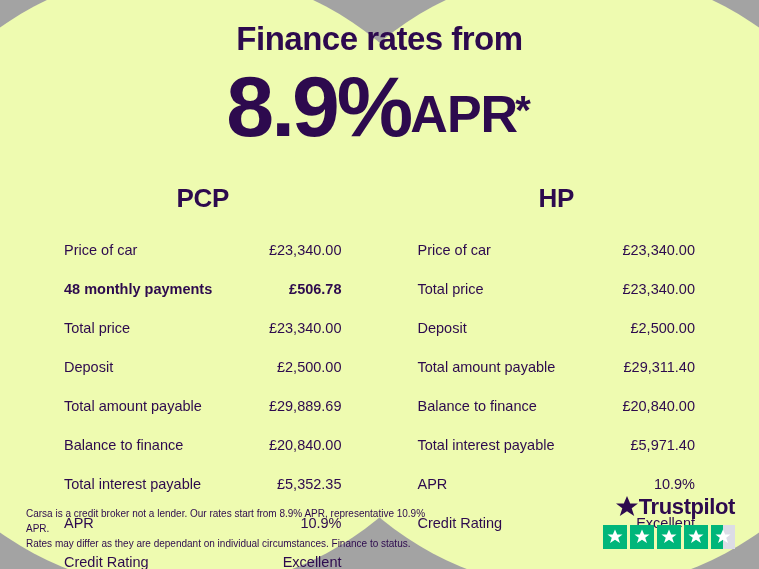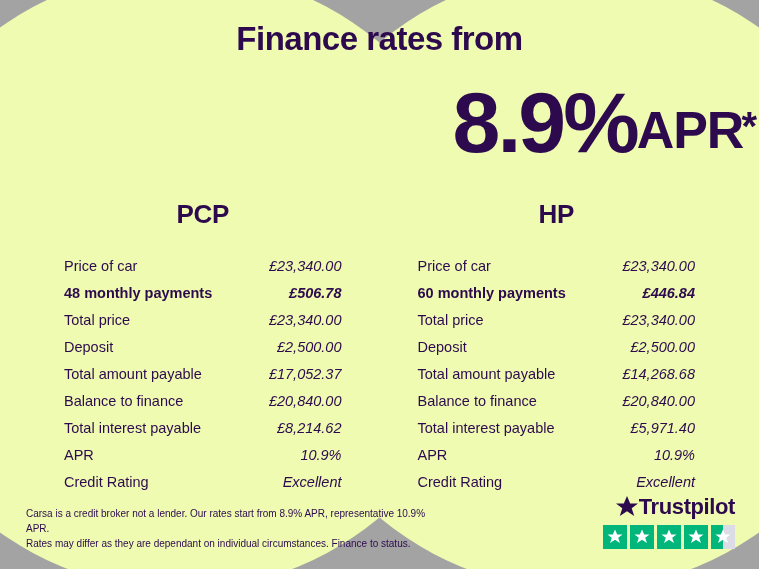--- a/index.html
+++ b/index.html
@@ -47,24 +47,24 @@
   .title {
     text-align: center;
     color: #2d0a4e;
     font-size: 33px;
     font-weight: bold;
     letter-spacing: -0.5px;
     padding-top: 22px;
     line-height: 1;
   }
   .apr-line {
-    text-align: right;
+    text-align: center;
     color: #2d0a4e;
     line-height: 1;
-    margin-top: 24px;
+    margin-top: 8px;
     white-space: nowrap;
   }
   .apr-big {
     font-size: 86px;
     font-weight: bold;
     letter-spacing: -3px;
   }
   .apr-suffix {
     font-size: 52px;
     font-weight: bold;
@@ -99,29 +99,29 @@
     margin-bottom: 22px;
     letter-spacing: -0.3px;
   }
   .row {
     display: flex;
     justify-content: space-between;
     align-items: baseline;
     color: #2d0a4e;
     font-size: 14.5px;
     padding: 5.5px 0;
+    margin-top: 12px;
   }
   .row .label {
     text-align: left;
     white-space: nowrap;
   }
   .row .value {
     text-align: right;
     white-space: nowrap;
-    font-style: italic;
   }
   .row.bold .label, .row.bold .value {
     font-weight: bold;
   }
   .footer {
     position: absolute;
     left: 26px;
     bottom: 18px;
     color: #2d0a4e;
     font-size: 10px;
@@ -211,62 +211,58 @@
         <div class="row">
           <span class="label">Total price</span>
           <span class="value">£23,340.00</span>
         </div>
         <div class="row">
           <span class="label">Deposit</span>
           <span class="value">£2,500.00</span>
         </div>
         <div class="row">
           <span class="label">Total amount payable</span>
-          <span class="value">£17,052.37</span>
+          <span class="value">£29,889.69</span>
         </div>
         <div class="row">
           <span class="label">Balance to finance</span>
           <span class="value">£20,840.00</span>
         </div>
         <div class="row">
           <span class="label">Total interest payable</span>
-          <span class="value">£8,214.62</span>
+          <span class="value">£5,352.35</span>
         </div>
         <div class="row">
           <span class="label">APR</span>
           <span class="value">10.9%</span>
         </div>
         <div class="row">
           <span class="label">Credit Rating</span>
           <span class="value">Excellent</span>
         </div>
       </div>
 
       <div class="col">
         <div class="col-heading">HP</div>
 
         <div class="row">
           <span class="label">Price of car</span>
           <span class="value">£23,340.00</span>
         </div>
-        <div class="row bold">
-          <span class="label">60 monthly payments</span>
-          <span class="value">£446.84</span>
-        </div>
         <div class="row">
           <span class="label">Total price</span>
           <span class="value">£23,340.00</span>
         </div>
         <div class="row">
           <span class="label">Deposit</span>
           <span class="value">£2,500.00</span>
         </div>
         <div class="row">
           <span class="label">Total amount payable</span>
-          <span class="value">£14,268.68</span>
+          <span class="value">£29,311.40</span>
         </div>
         <div class="row">
           <span class="label">Balance to finance</span>
           <span class="value">£20,840.00</span>
         </div>
         <div class="row">
           <span class="label">Total interest payable</span>
           <span class="value">£5,971.40</span>
         </div>
         <div class="row">

